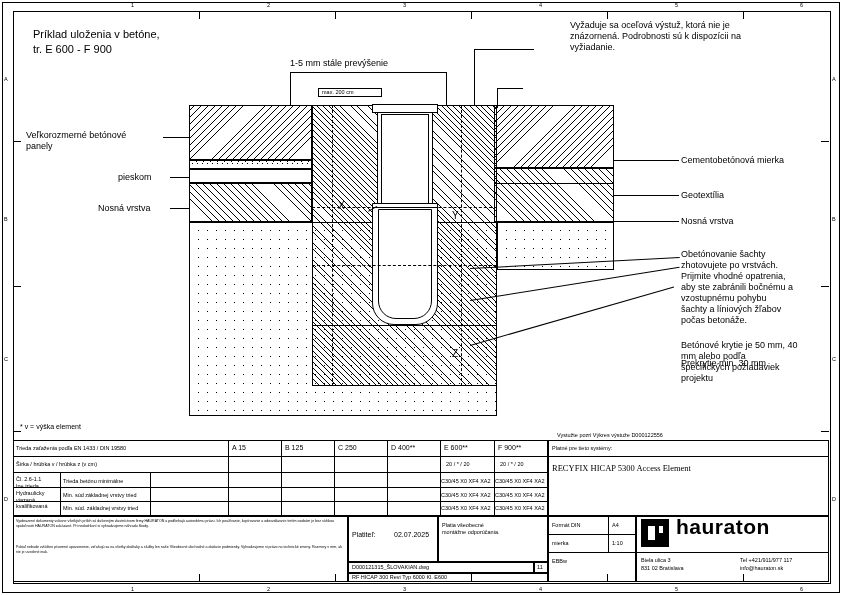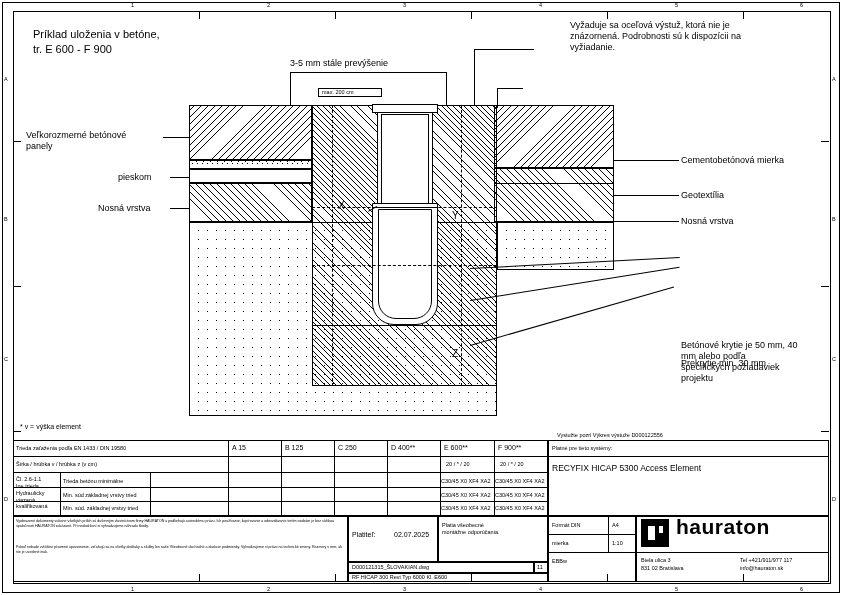--- a/index.html
+++ b/index.html
@@ -141,21 +141,21 @@
   <div class="vdash" style="left:461px;top:105px;height:281px;"></div>
 
   <div class="ln" style="left:318px;top:207px;width:0.8px;height:0;"></div>
   <div class="txt" style="left:338px;top:200px;font-size:10px;">X</div>
   <div class="txt" style="left:452px;top:210px;font-size:10px;">Y</div>
   <div class="txt" style="left:452px;top:348px;font-size:10px;">Z</div>
 
   <div class="box" style="left:318px;top:88px;width:64px;height:9px;"></div>
   <div class="txt xs" style="left:322px;top:89px;">max. 200 cm</div>
 
-  <div class="txt" style="left:290px;top:58px;">3-5 mm stále prevýšenie</div>
+  <div class="txt" style="left:290px;top:58px;">1-5 mm stále prevýšenie</div>
   <div class="ln" style="left:290px;top:72px;width:156px;height:0.8px;"></div>
   <div class="ln" style="left:290px;top:72px;width:0.8px;height:33px;"></div>
   <div class="ln" style="left:446px;top:72px;width:0.8px;height:33px;"></div>
 
   <div class="txt" style="left:534px;top:20px;width:240px;white-space:pre-wrap;margin-left:36px;">Vyžaduje sa oceľová výstuž, ktorá nie je
 znázornená. Podrobnosti sú k dispozícii na
 vyžiadanie.</div>
   <div class="ln" style="left:474px;top:49px;width:60px;height:0.8px;"></div>
   <div class="ln" style="left:474px;top:49px;width:0.8px;height:56px;"></div>
 
@@ -174,20 +174,27 @@
 
   <div class="txt" style="left:681px;top:155px;">Cementobetónová mierka</div>
   <div class="ln" style="left:614px;top:160px;width:65px;height:0.8px;"></div>
 
   <div class="txt" style="left:681px;top:190px;">Geotextília</div>
   <div class="ln" style="left:614px;top:195px;width:65px;height:0.8px;"></div>
 
   <div class="txt" style="left:681px;top:216px;">Nosná vrstva</div>
   <div class="ln" style="left:614px;top:221px;width:65px;height:0.8px;"></div>
 
+  <div class="txt" style="left:681px;top:249px;width:155px;white-space:pre-wrap;">Obetónovanie šachty
+zhotovujete po vrstvách.
+Prijmite vhodné opatrenia,
+aby ste zabránili bočnému a
+vzostupnému pohybu
+šachty a líniových žľabov
+počas betonáže.</div>
   <div class="ln" style="left:470px;top:268px;width:210px;height:0.7px;transform:rotate(-3deg);transform-origin:0 0;"></div>
   <div class="ln" style="left:470px;top:300px;width:212px;height:0.7px;transform:rotate(-9deg);transform-origin:0 0;"></div>
   <div class="ln" style="left:470px;top:345px;width:212px;height:0.7px;transform:rotate(-16deg);transform-origin:0 0;"></div>
 
   <div class="txt" style="left:681px;top:340px;width:155px;white-space:pre-wrap;">Betónové krytie je 50 mm, 40
 mm alebo podľa
 špecifických požiadaviek
 projektu</div>
   <div class="txt" style="left:681px;top:358px;">Prekrytie min. 30 mm</div>
 
@@ -234,21 +241,21 @@
   <div class="txt xs" style="left:441px;top:492px;">C30/45 X0 XF4 XA2</div>
   <div class="txt xs" style="left:495px;top:492px;">C30/45 X0 XF4 XA2</div>
 
   <div class="txt xs" style="left:63px;top:505px;">Min. súd. základnej vrstvy tried</div>
   <div class="txt xs" style="left:441px;top:505px;">C30/45 X0 XF4 XA2</div>
   <div class="txt xs" style="left:495px;top:505px;">C30/45 X0 XF4 XA2</div>
 
   <div class="box" style="left:548px;top:440px;width:281px;height:76px;"></div>
   <div class="ln" style="left:548px;top:456px;width:281px;height:0.6px;"></div>
   <div class="txt xs" style="left:552px;top:445px;">Platné pre tieto systémy:</div>
-  <div class="txt" style="left:552px;top:463px;font-size:8.5px;">RECYFIX HICAP 5300 Access Element</div>
+  <div class="txt" style="left:552px;top:463px;font-size:8.5px;font-family:Liberation Serif, serif;">RECYFIX HICAP 5300 Access Element</div>
 
   <div class="box" style="left:13px;top:516px;width:335px;height:66px;"></div>
   <div class="txt xs" style="left:16px;top:519px;width:328px;white-space:pre-wrap;font-size:3.6px;line-height:4.6px;">Vyobrazené dokumenty vrátane všetkých príloh sú duševným vlastníctvom firmy HAURATON a podliehajú autorskému právu. Ich používanie, kopírovanie a odovzdávanie tretím osobám je bez súhlasu spoločnosti HAURATON zakázané. Pri nedodržaní si vyhradzujeme náhradu škody.</div>
   <div class="txt xs" style="left:16px;top:545px;width:328px;white-space:pre-wrap;font-size:3.6px;line-height:4.6px;">Pokiaľ nebude zvláštne písomné upozornenie, vzťahujú sa na všetky dodávky a služby len naše Všeobecné obchodné a dodacie podmienky. Vyhradzujeme si právo na technické zmeny. Rozmery v mm, ak nie je uvedené inak.</div>
 
   <div class="box" style="left:348px;top:516px;width:90px;height:46px;"></div>
   <div class="txt sm" style="left:352px;top:531px;">Platiteľ:</div>
   <div class="txt sm" style="left:394px;top:531px;">02.07.2025</div>
 
   <div class="box" style="left:438px;top:516px;width:110px;height:46px;"></div>

